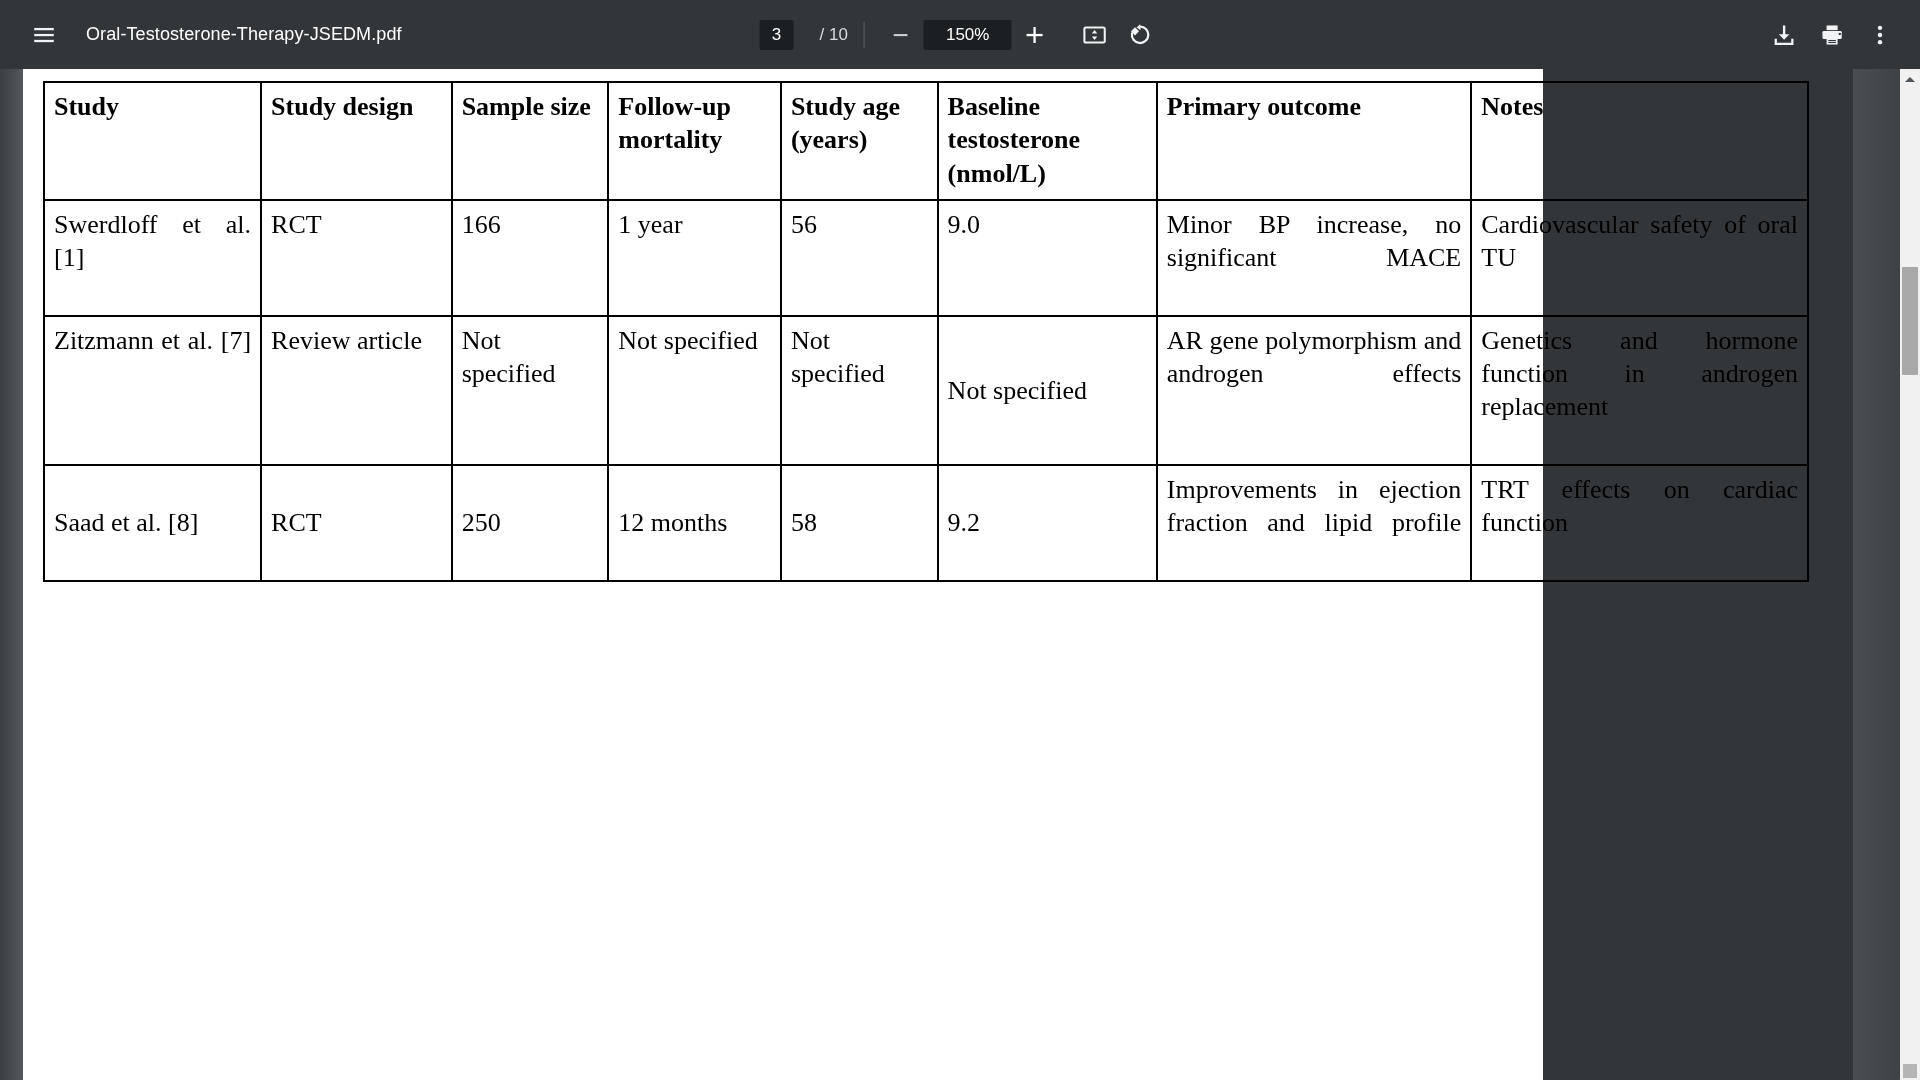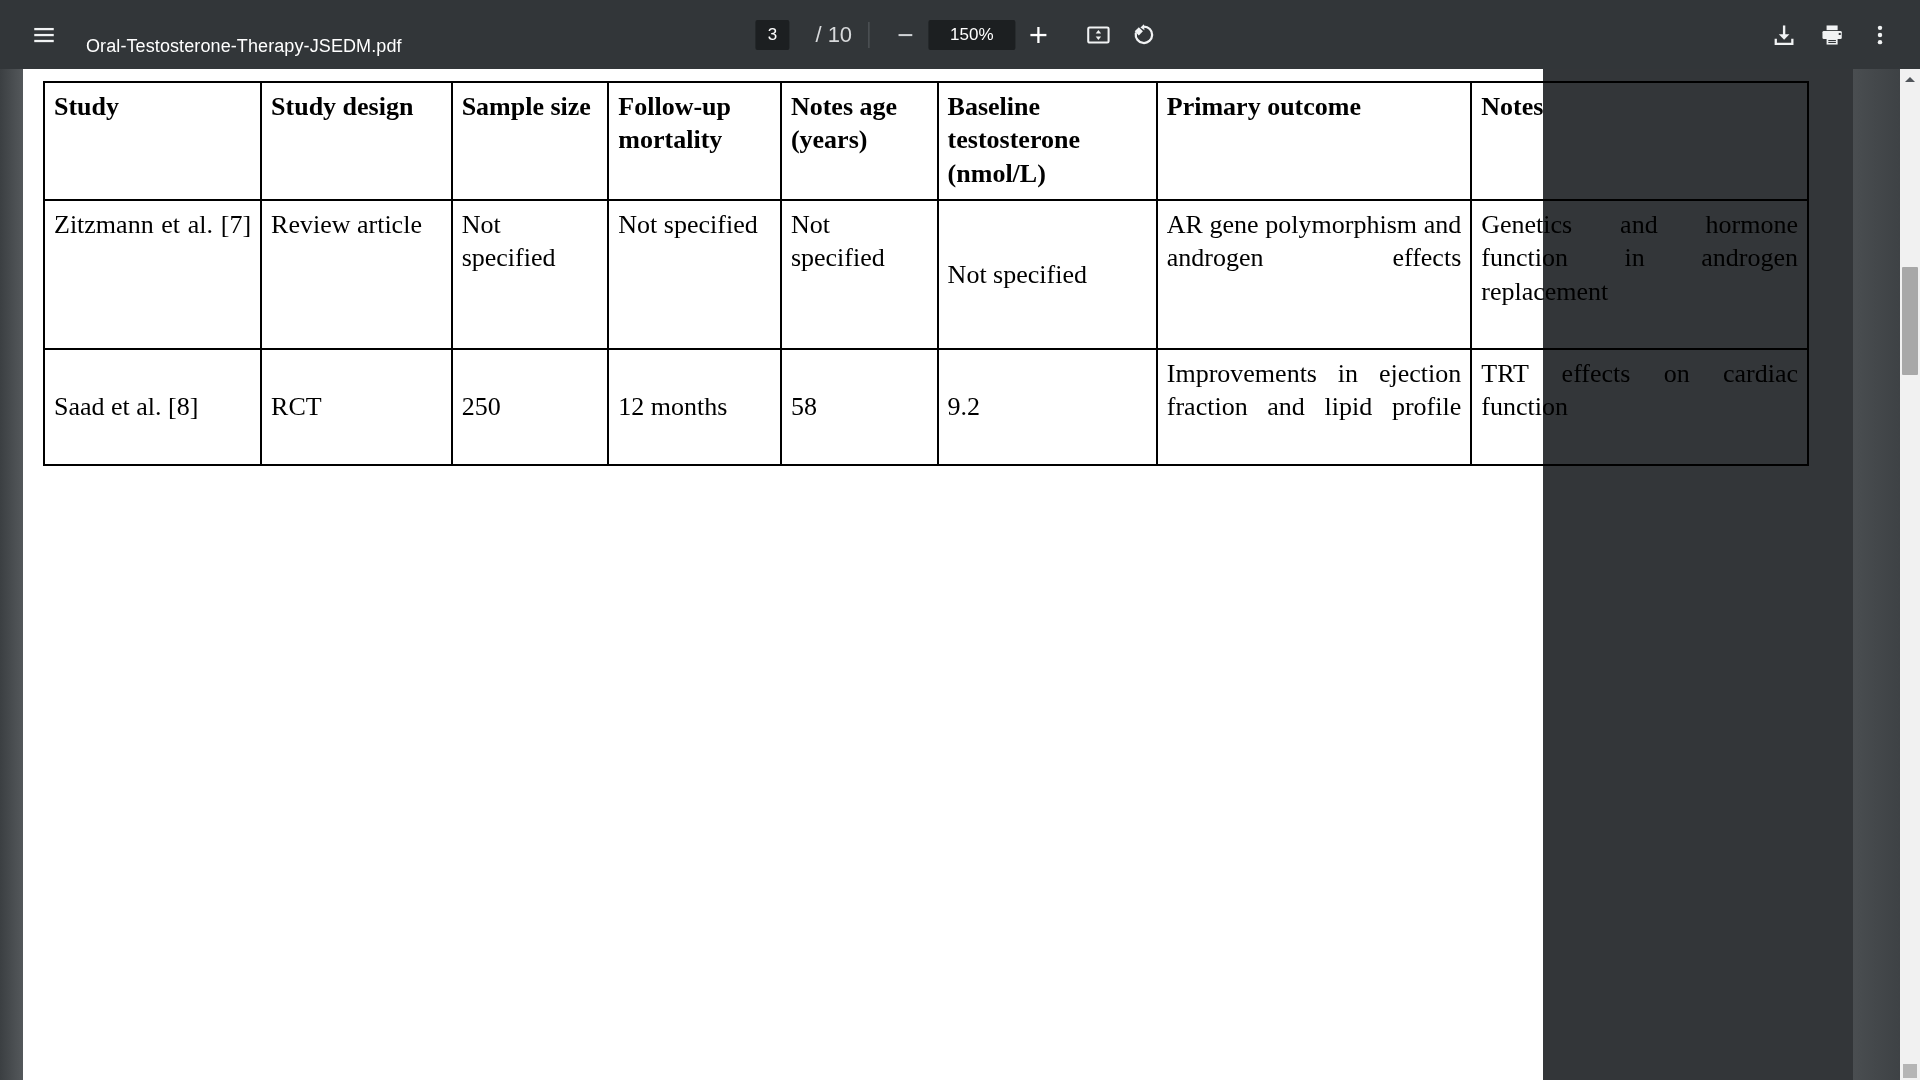--- a/index.html
+++ b/index.html
@@ -14,21 +14,21 @@
 
   
   #toolbar {
     position: absolute; top: 0; left: 0;
     width: 1920px; height: 69px;
     background: #323639;
     display: flex; align-items: center;
     color: #ffffff;
     z-index: 30;
   }
-  .tb-left { display: flex; align-items: flex-end; padding-left: 22px; }
+  .tb-left { display: flex; align-items: center; padding-left: 22px; }
   .icon-btn {
     width: 44px; height: 44px;
     display: flex; align-items: center; justify-content: center;
     border-radius: 50%;
     cursor: pointer;
     flex: none;
   }
   .icon-btn svg { display: block; }
 
   #doc-title {
@@ -49,21 +49,21 @@
     background: #1c1f21;
     border: none; border-radius: 2px;
     color: #ffffff;
     font-family: "Liberation Sans", sans-serif;
     font-size: 17px;
     text-align: center;
     outline: none;
     padding: 0;
   }
   #page-total {
-    font-size: 22px;
+    font-size: 17px;
     color: #d8dadc;
     margin-left: 26px;
     white-space: nowrap;
   }
   .tb-sep {
     width: 1px; height: 26px;
     background: #5c6063;
     margin: 0 16px;
   }
   #zoom-out, #zoom-in {
@@ -289,28 +289,38 @@
           <col class="c5">
           <col class="c6">
           <col class="c7">
       </colgroup>
       <thead>
         <tr>
           <th>Study</th>
           <th>Study design</th>
           <th>Sample size</th>
           <th>Follow-up mortality</th>
-          <th>Notes  age (years)</th>
+          <th>Study  age (years)</th>
           <th>Baseline testosterone (nmol/L)</th>
           <th>Primary outcome</th>
           <th>Notes</th>
         </tr>
       </thead>
       <tbody>
 
+        <tr>
+          <td class="just">Swerdloff et al. [1]</td>
+          <td>RCT</td>
+          <td>166</td>
+          <td>1 year</td>
+          <td>56</td>
+          <td>9.0</td>
+          <td class="just">Minor BP increase, no significant MACE</td>
+          <td class="just">Cardiovascular safety of oral TU</td>
+        </tr>
 
 
 
 
 
 
         <tr>
           <td class="just">Zitzmann et al. [7]</td>
           <td>Review article</td>
           <td>Not specified</td>

